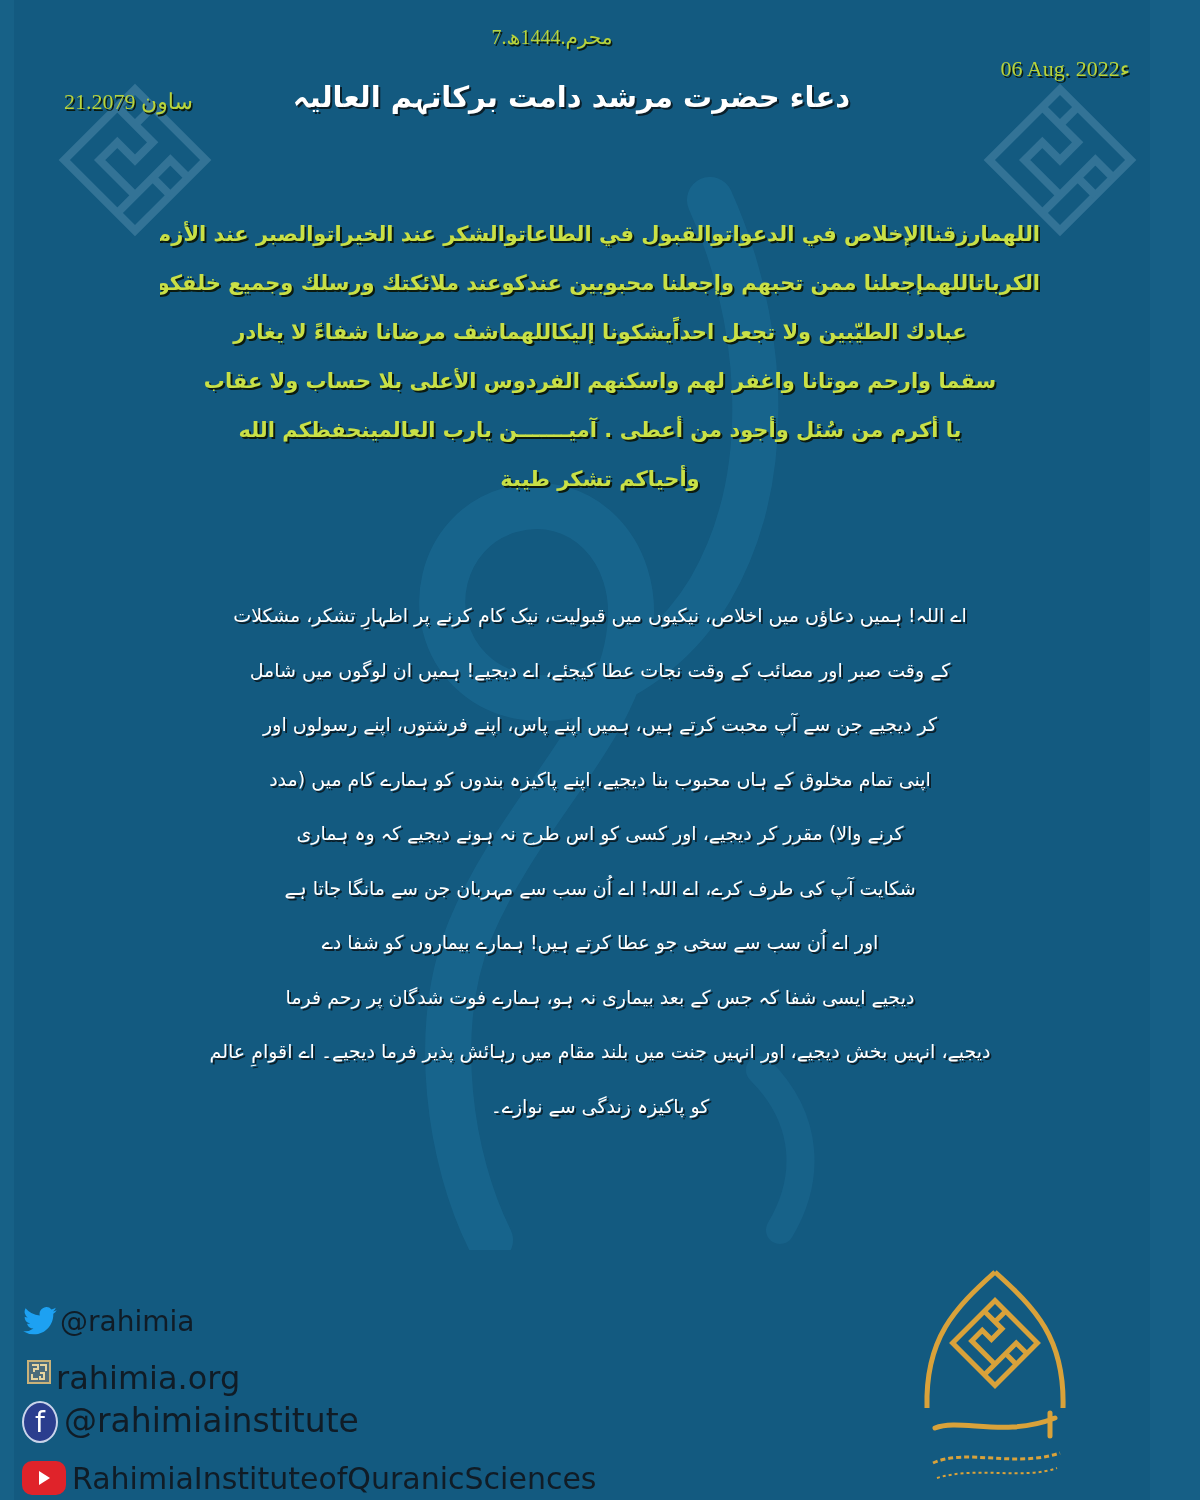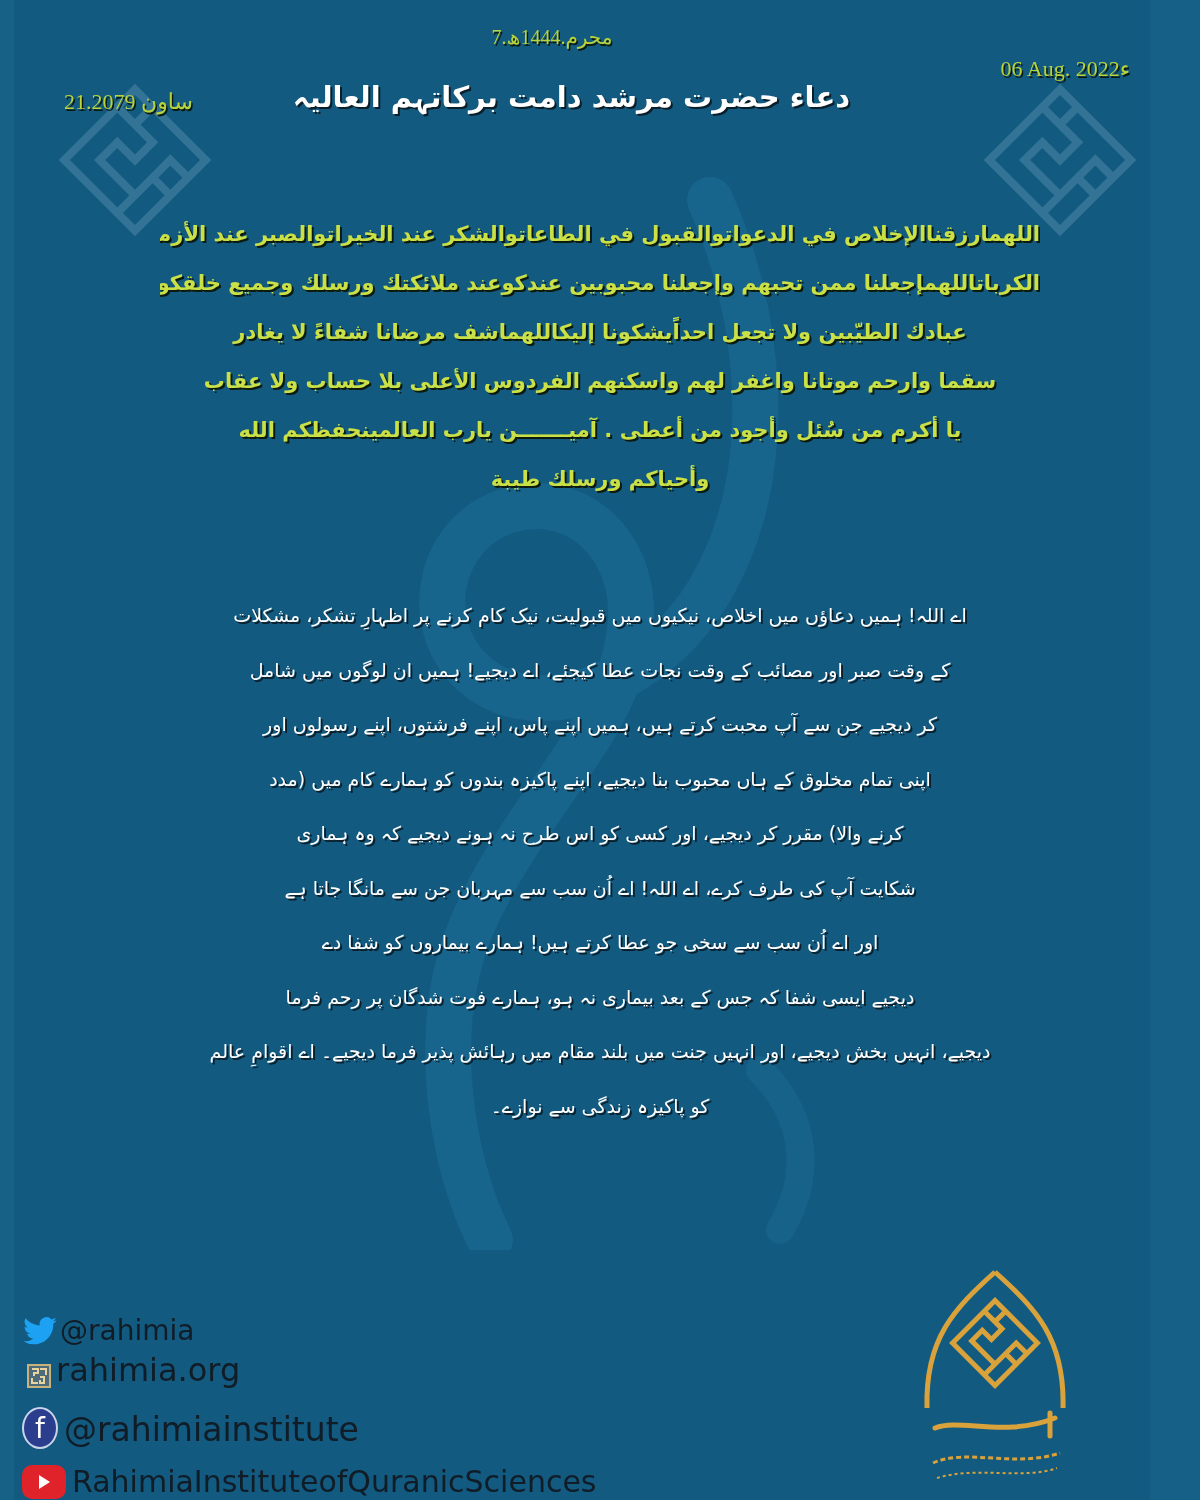--- a/index.html
+++ b/index.html
@@ -71,24 +71,24 @@
       color: #ffffff;
       text-shadow: 2px 2px 0 #0b1f2a;
     }
     .urdu .line { display: block; white-space: nowrap; overflow: hidden; }
 
     .socials {
       position: absolute; left: 22px; top: 1305px;
       font-family: "DejaVu Sans", sans-serif;
       color: #0e1f2c;
     }
-    .social-row { display: flex; align-items: flex-end; white-space: nowrap; }
+    .social-row { display: flex; align-items: flex-start; white-space: nowrap; }
     .social-row .label { color: #101c26; }
     .row-twitter { height: 42px; font-size: 28px; }
-    .row-web { height: 38px; font-size: 32px; margin-top: 4px; }
+    .row-web { height: 38px; font-size: 32px; margin-top: 12px; }
     .row-fb { height: 56px; font-size: 33px; margin-top: 4px; }
     .row-yt { height: 46px; font-size: 30px; margin-top: 4px; }
 
     .icon { display: inline-flex; align-items: center; justify-content: center; flex: 0 0 auto; }
     .icon-twitter { width: 36px; height: 32px; margin-right: 2px; }
     .icon-web { width: 26px; height: 26px; margin-right: 4px; margin-left: 4px; }
     .icon-fb {
       width: 36px; height: 42px; border-radius: 50%;
       background: #2b3e8e; border: 2px solid #c9d4ea; color: #fff;
       font-family: "DejaVu Sans", sans-serif; font-size: 28px; margin-right: 6px;
@@ -129,21 +129,21 @@
 <div class="date date-greg">06 Aug. 2022ء</div>
 
 <div class="title">دعاء حضرت مرشد دامت برکاتہم العالیہ</div>
 
 <div class="arabic">
   <span class="line">اللهمارزقناالإخلاص في الدعواتوالقبول في الطاعاتوالشكر عند الخيراتوالصبر عند الأزماتوالفرج عند&amp;rlm;</span>
   <span class="line">الكرباتاللهمإجعلنا ممن تحبهم وإجعلنا محبوبين عندكوعند ملائكتك ورسلك وجميع خلقكوسخر لنا</span>
   <span class="line">عبادك الطيّبين ولا تجعل احداًيشكونا إليكاللهماشف مرضانا شفاءً لا يغادر</span>
   <span class="line">سقما وارحم موتانا واغفر لهم واسكنهم الفردوس الأعلى بلا حساب ولا عقاب</span>
   <span class="line">يا أكرم من سُئل وأجود من أعطى . آميـــــــن يارب العالمينحفظكم الله</span>
-  <span class="line">وأحياكم ورسلك طيبة</span>
+  <span class="line">وأحياكم تشکر طيبة</span>
 </div>
 
 <div class="urdu">
   <span class="line">اے اللہ! ہمیں دعاؤں میں اخلاص، نیکیوں میں قبولیت، نیک کام کرنے پر اظہارِ تشکر، مشکلات</span>
   <span class="line">کے وقت صبر اور مصائب کے وقت نجات عطا کیجئے، اے دیجیے! ہمیں ان لوگوں میں شامل</span>
   <span class="line">کر دیجیے جن سے آپ محبت کرتے ہیں، ہمیں اپنے پاس، اپنے فرشتوں، اپنے رسولوں اور</span>
   <span class="line">اپنی تمام مخلوق کے ہاں محبوب بنا دیجیے، اپنے پاکیزہ بندوں کو ہمارے کام میں (مدد</span>
   <span class="line">کرنے والا) مقرر کر دیجیے، اور کسی کو اس طرح نہ ہونے دیجیے کہ وہ ہماری</span>
   <span class="line">شکایت آپ کی طرف کرے، اے اللہ! اے اُن سب سے مہربان جن سے مانگا جاتا ہے</span>
   <span class="line">اور اے اُن سب سے سخی جو عطا کرتے ہیں! ہمارے بیماروں کو شفا دے</span>

